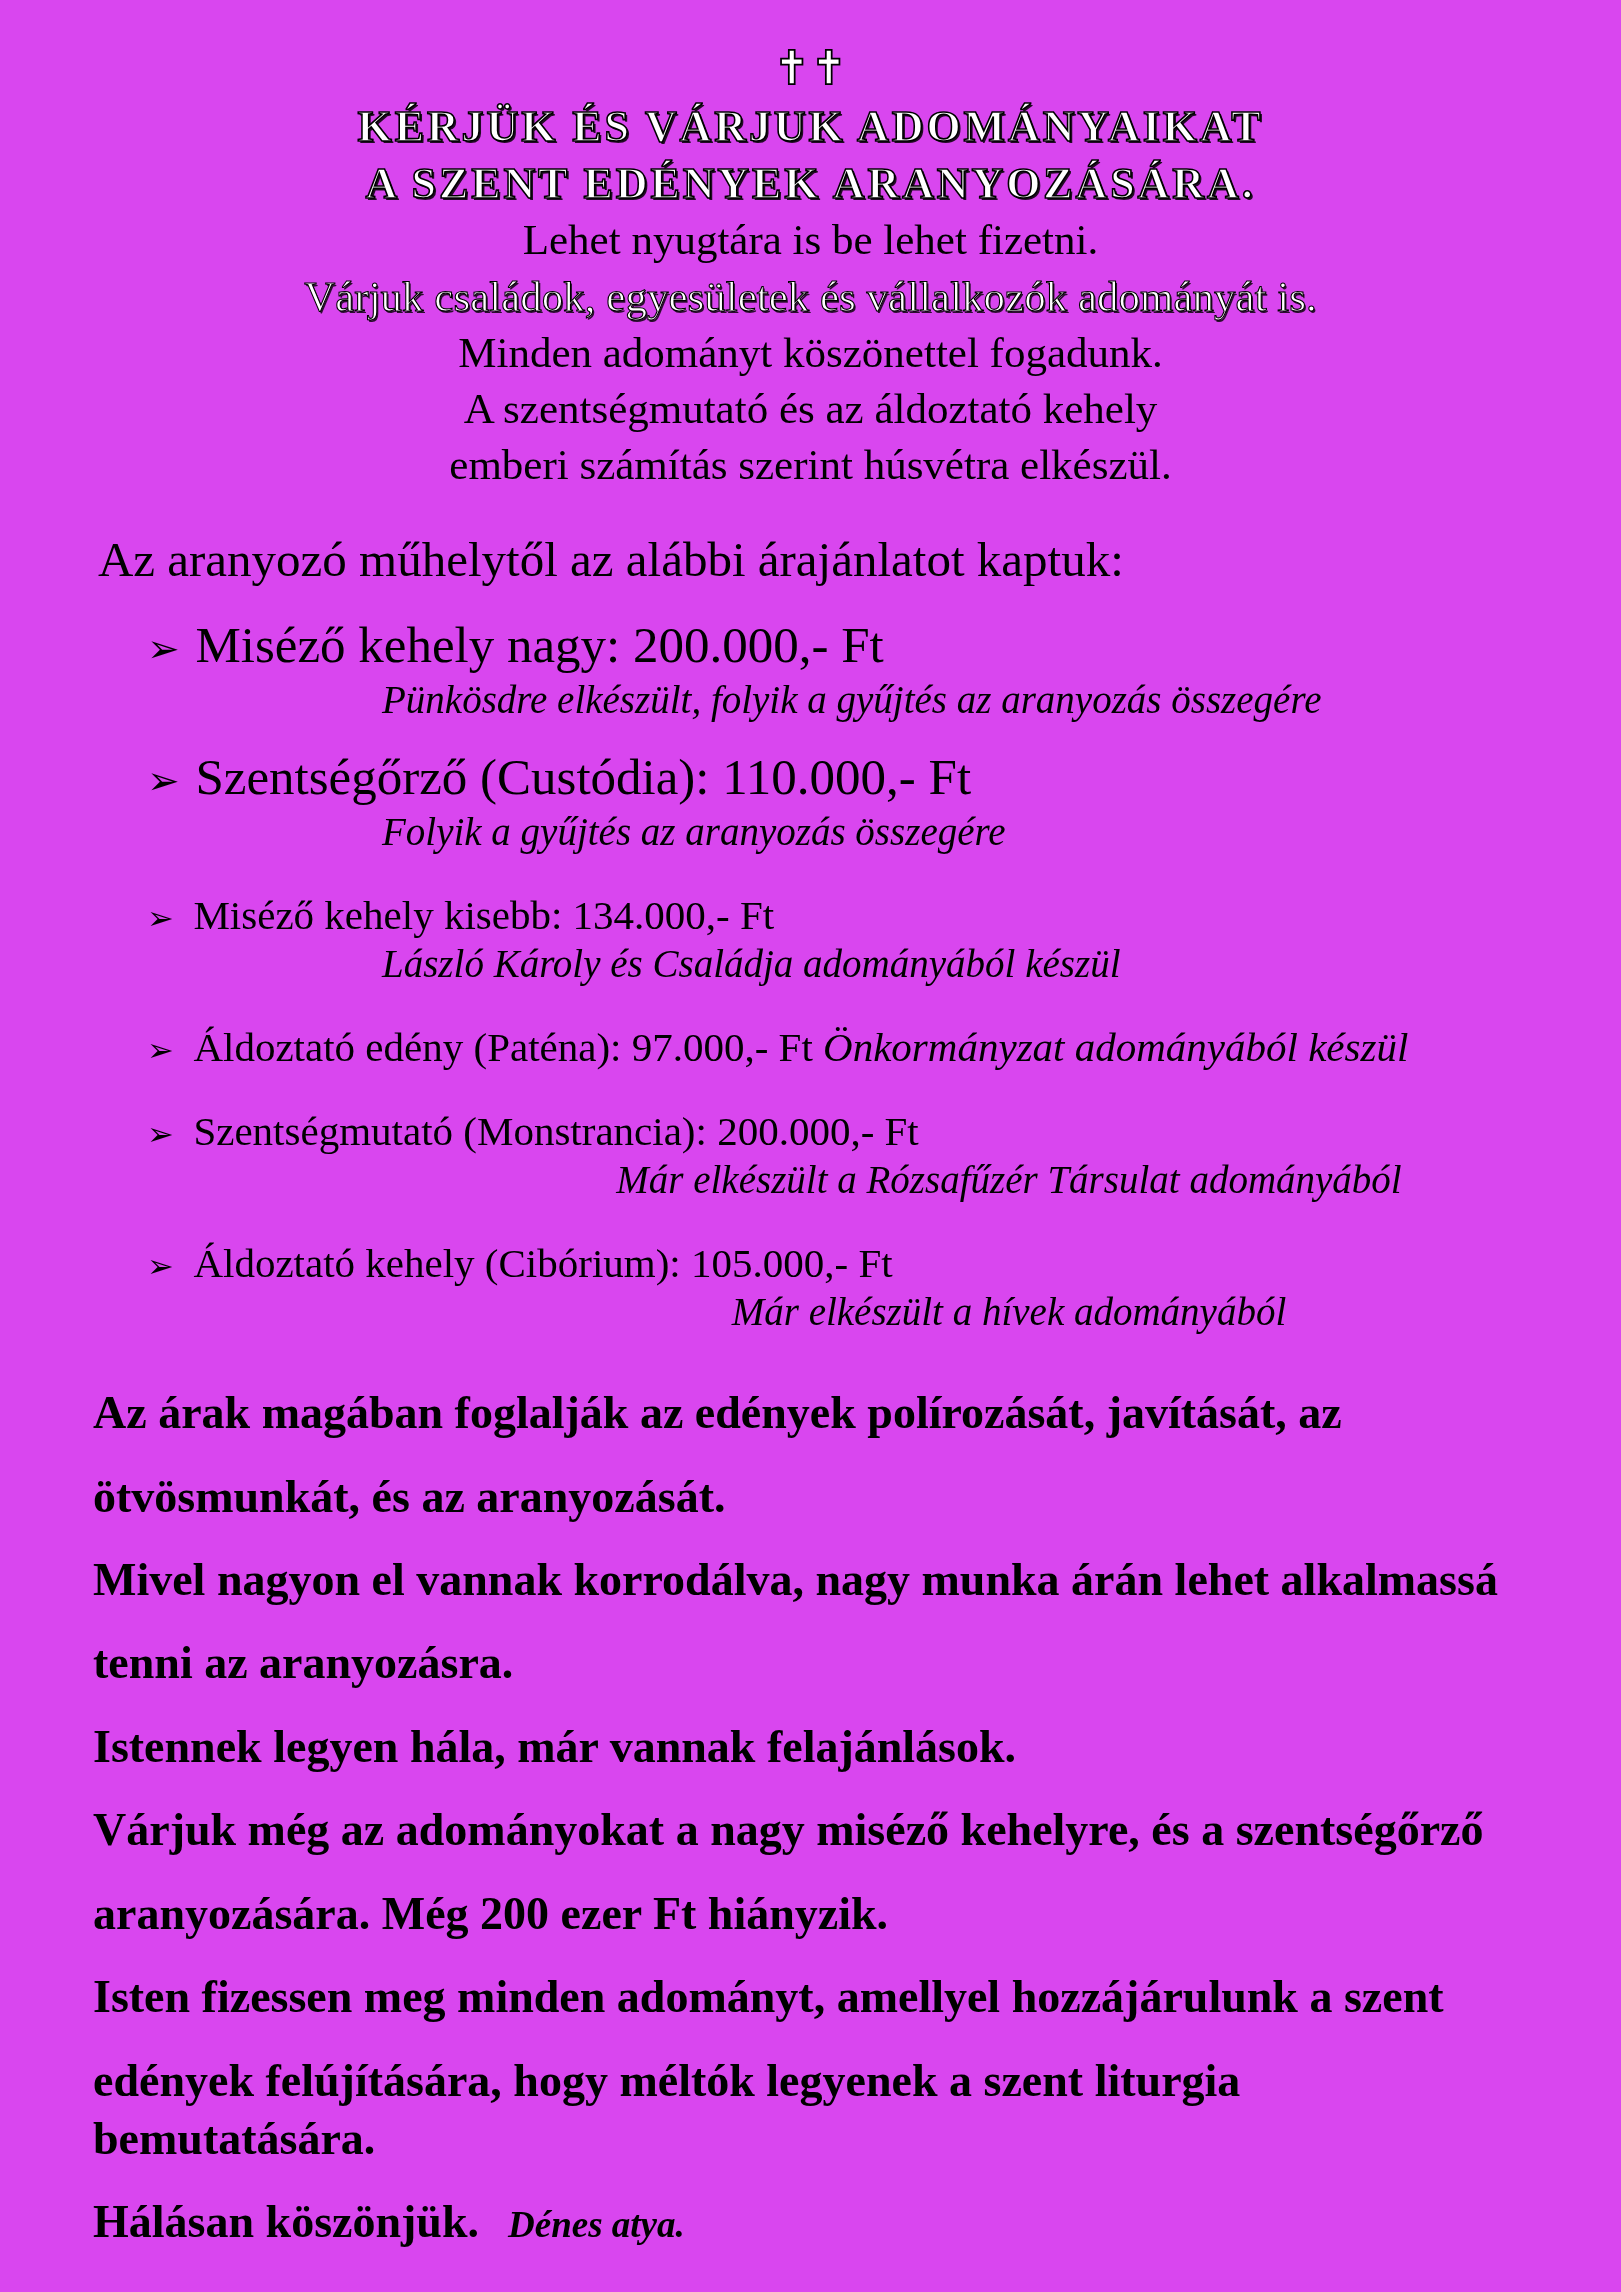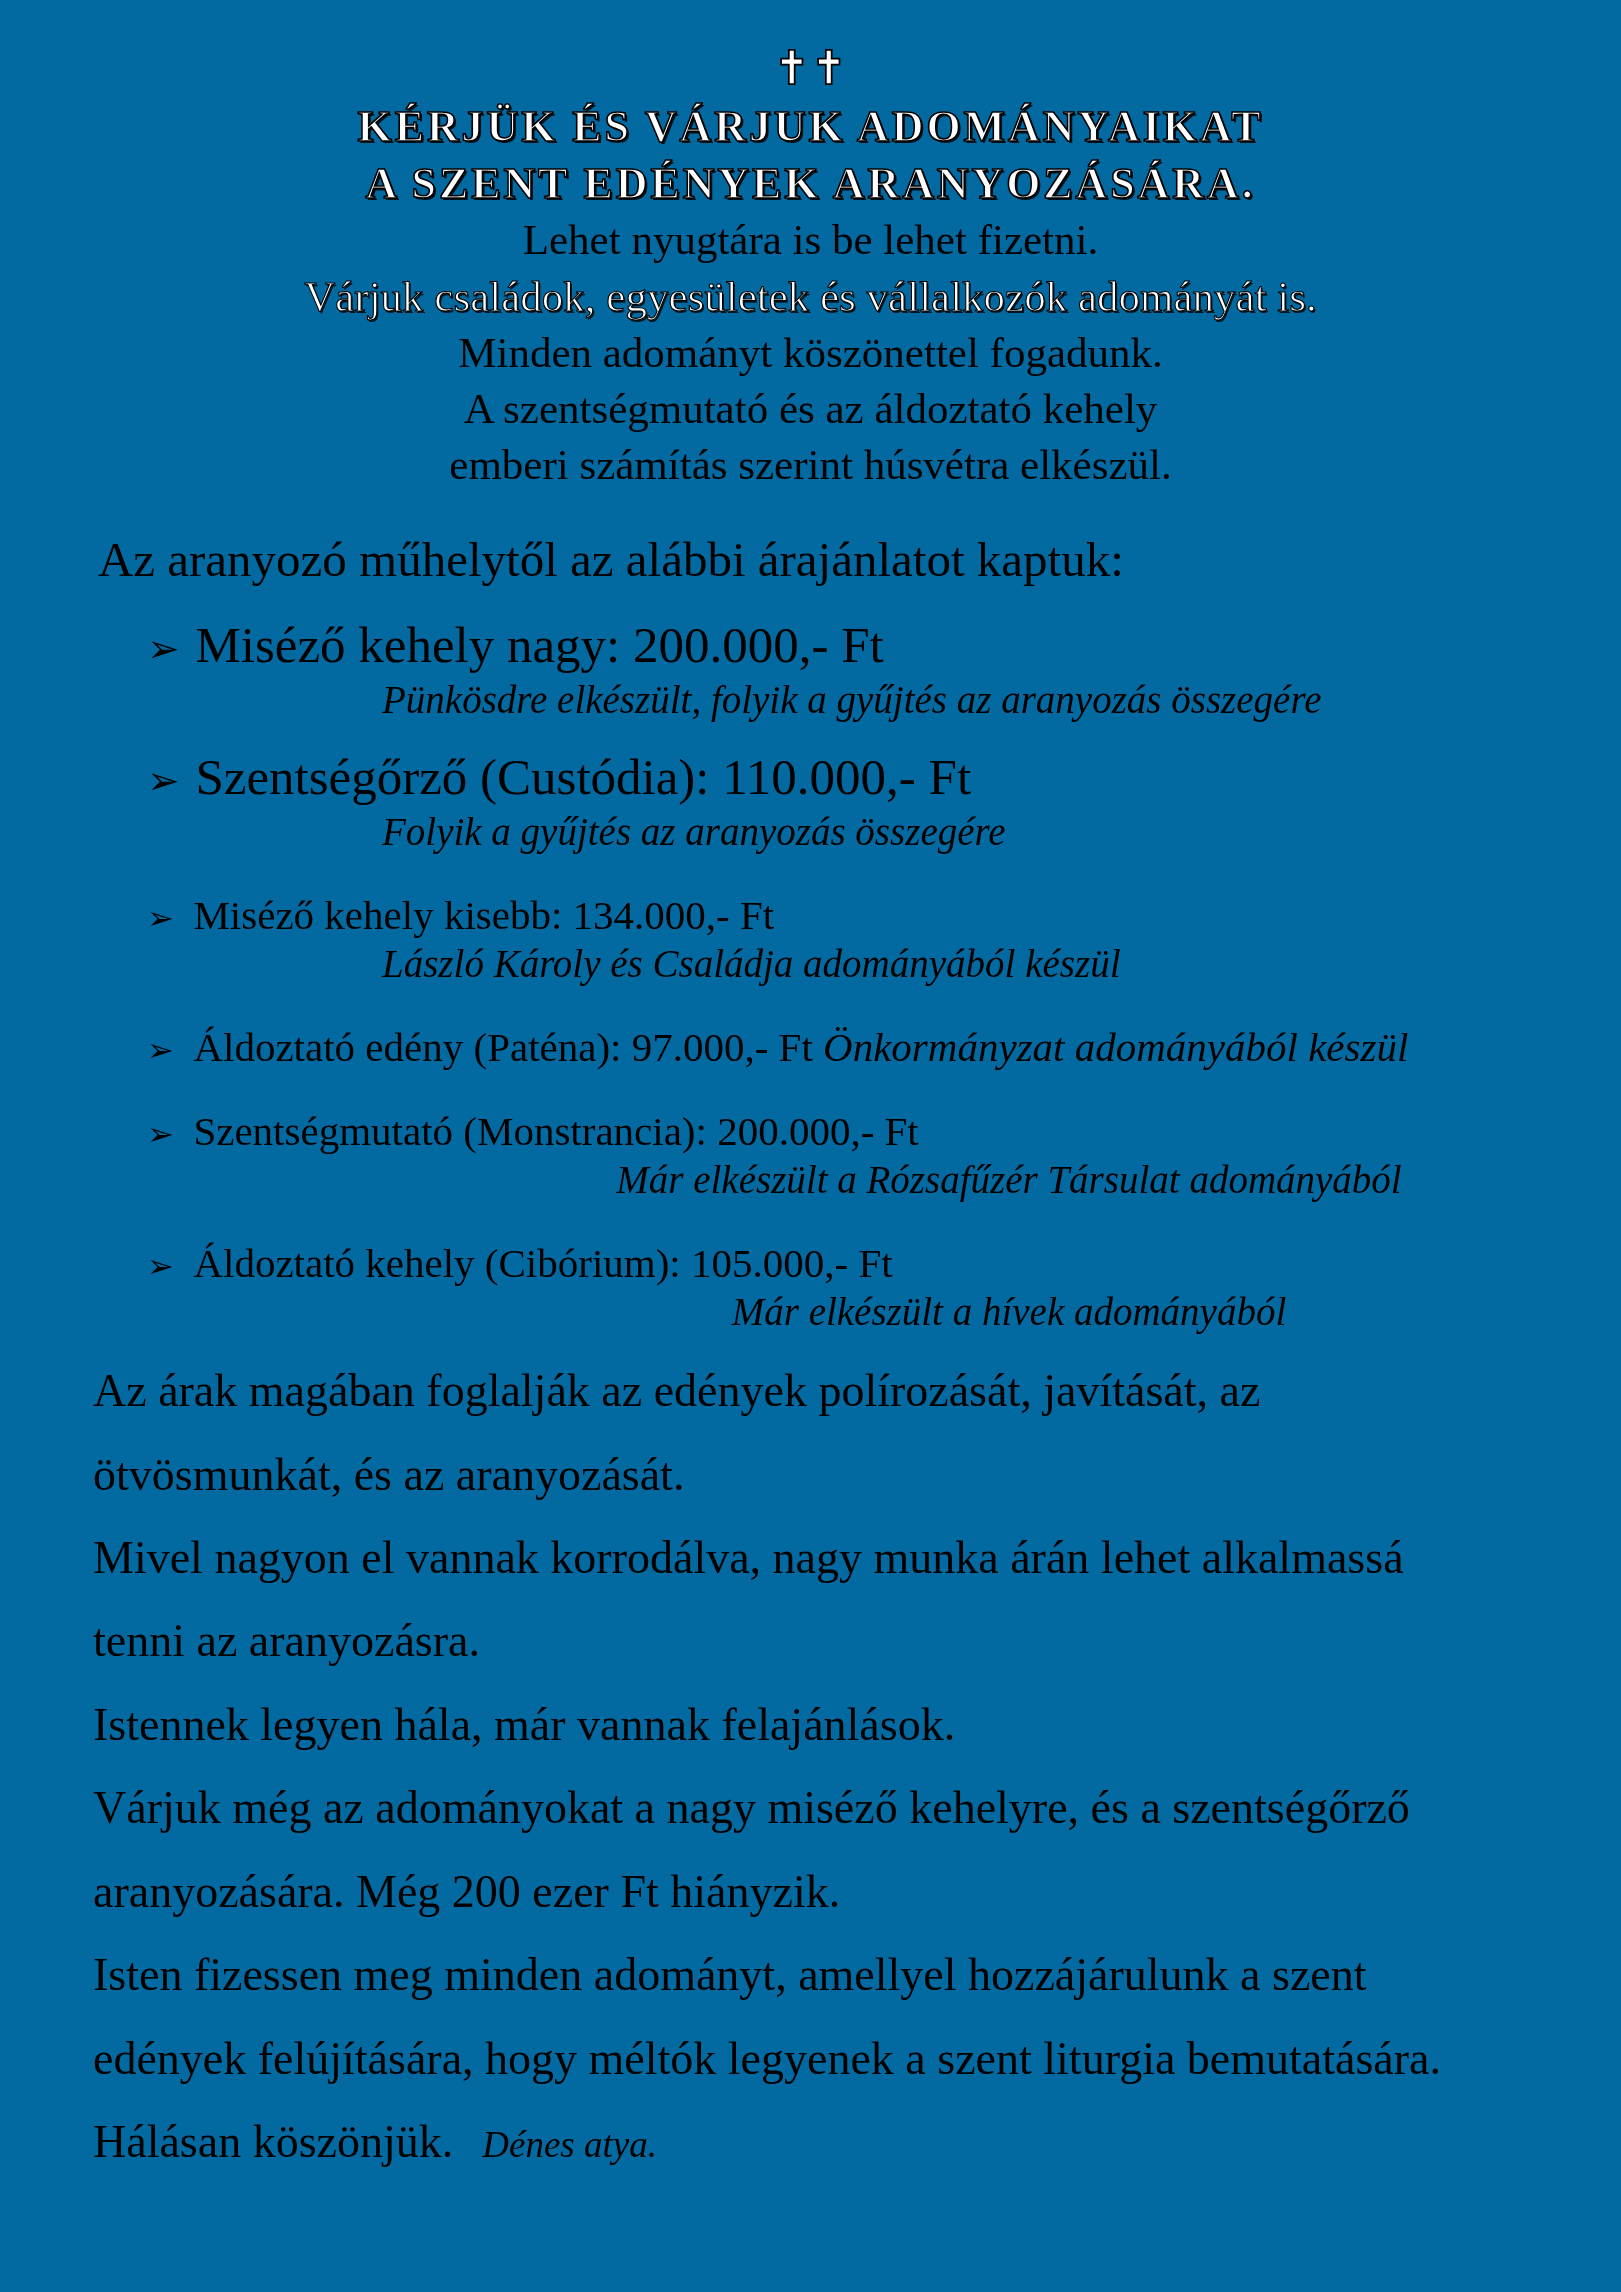--- a/index.html
+++ b/index.html
@@ -1,20 +1,20 @@
 <!DOCTYPE html>
 <html lang="hu"><head>
 <meta charset="utf-8">
 <style>
   html, body { margin: 0; padding: 0; background: #ffffff; }
   .page {
     position: relative;
     width: 1621px;
     height: 2293px;
-    background: #0369a1;
+    background: #d946ef;
     color: #000000;
     font-family: "Liberation Serif", serif;
     box-sizing: border-box;
     padding: 49px 93px 19.6px 93px;
     overflow: hidden;
   }
 
   
   .crosses { text-align: center; height: 39px; margin-bottom: 9.8px; }
   .crosses svg { margin: 0 4.9px; vertical-align: top; }
@@ -71,21 +71,21 @@
   .note {
     font-style: italic;
     font-size: 39px;
     line-height: 1.15;
     margin-top: 2.9px;
   }
   .note.indent-a { margin-left: 235px; }
   .note.indent-b { margin-left: 343px; text-align: center; }
 
   
-  .body-block { margin-top: 27px; }
+  .body-block { margin-top: 49px; font-weight: bold; }
   .body-block p {
     margin: 0 0 25.5px 0;
     font-size: 46px;
     line-height: 1.26;
   }
   .closing { margin-bottom: 0 !important; }
   .signature {
     font-style: italic;
     font-size: 37px;
     margin-left: 29px;

